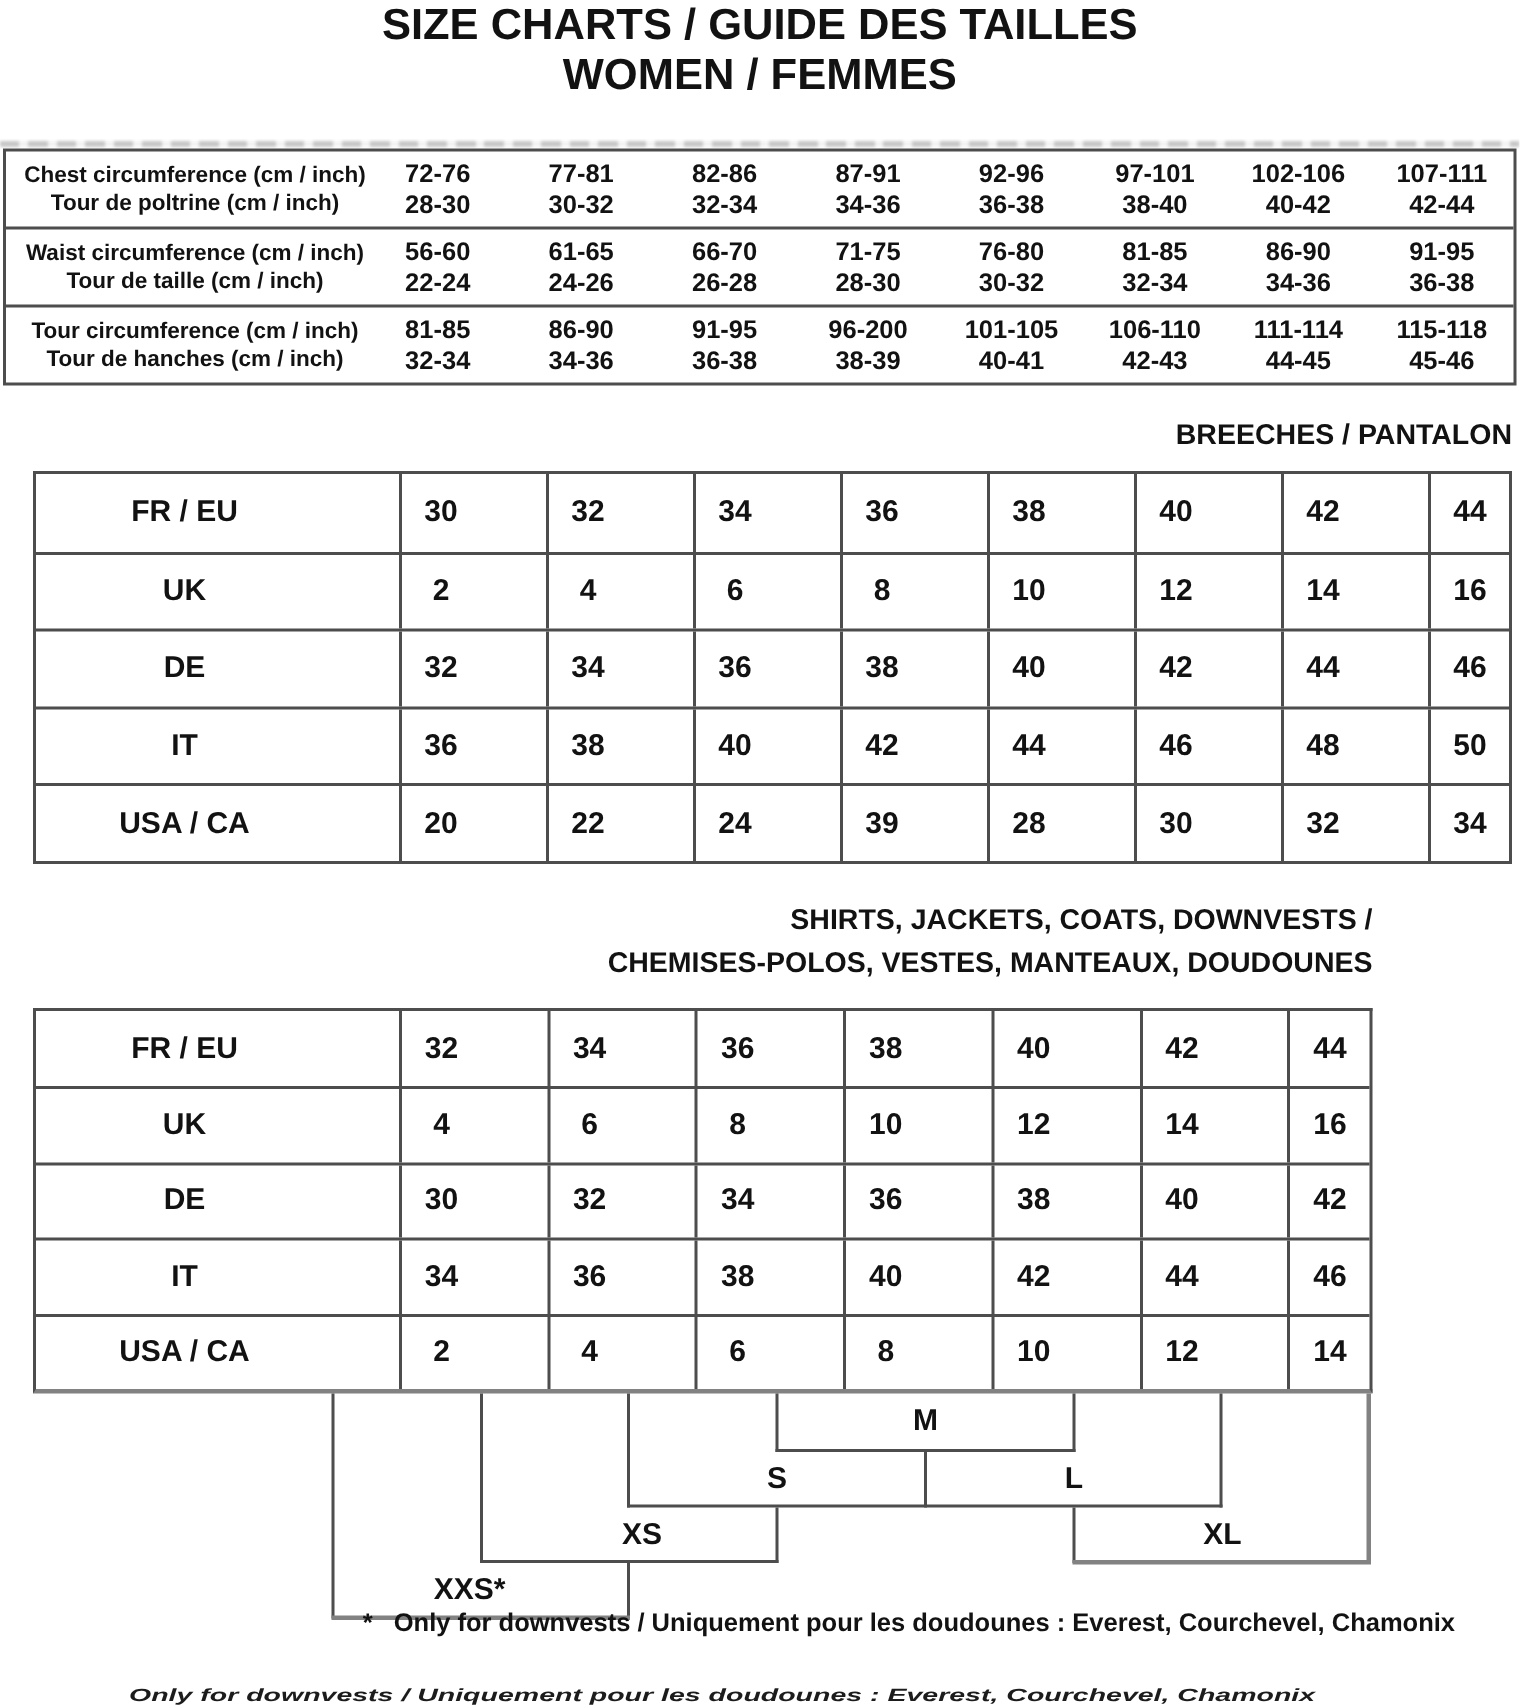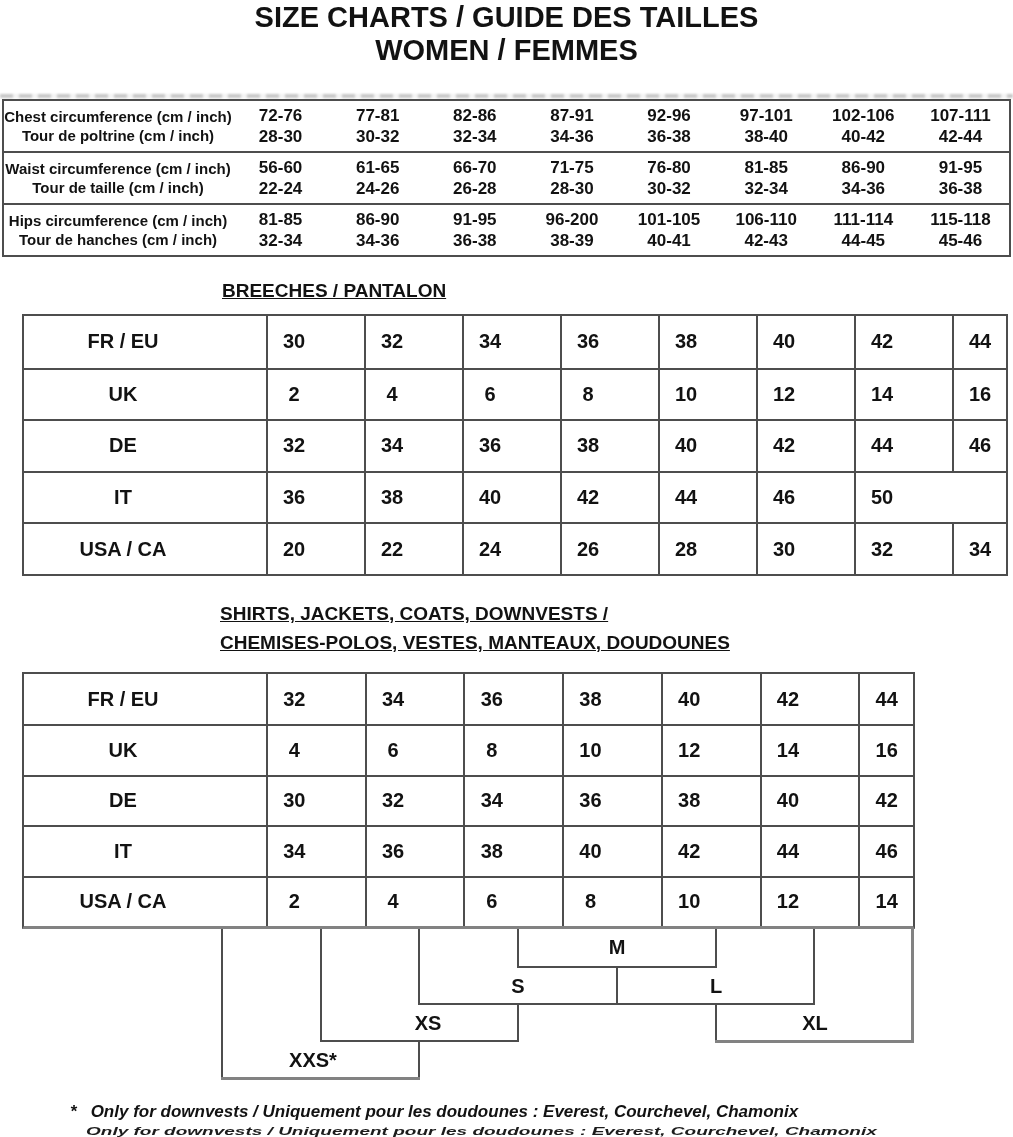--- a/index.html
+++ b/index.html
@@ -27,30 +27,31 @@
     left:2px;top:99px;width:1005px;
     border:2px solid #4d4d4d;
     background:#fff;
   }
   .m-row{
     display:grid;
     grid-template-columns:228px repeat(8,1fr);
     align-items:center;
     height:50px;
     border-top:2px solid #4d4d4d;
+    padding-left:12px;
   }
   .m-row:first-child{border-top:none;}
   .m-cell{text-align:center;}
   .m-label div{font-size:15px;line-height:19px;}
   .m-val div{font-size:17px;line-height:21px;}
 
   
   .sec-heading{
-    text-align:left;
-    font-size:19px;line-height:29px;text-decoration:underline;
+    text-align:right;
+    font-size:19px;line-height:29px;
   }
   .breeches-heading{left:222px;top:276px;width:786px;}
   .shirts-heading{left:220px;top:599px;width:695px;}
 
   
   .size-table{
     background:#fff;
     border:2px solid #4d4d4d;
     display:grid;
   }
@@ -77,23 +78,24 @@
   
   .seg{background:#4d4d4d;}
   .seg.gray{background:#828282;}
   .letter-label{
     display:flex;align-items:center;justify-content:center;
     font-size:20px;
   }
 
   
   .footnote{
-    left:70px;top:1102px;width:900px;
-    font-size:17px;font-style:italic;
+    left:70px;top:1072px;width:900px;
+    font-size:17px;
     white-space:nowrap;
+    text-align:right;
   }
   .footnote .marker{display:inline-block;margin-right:14px;}
 
   
   .artifact-top{
     left:0;top:94px;width:1013px;height:4px;
     background:repeating-linear-gradient(90deg,#9a9a9a 0 13px,#e9e9e9 13px 19px);
     filter:blur(1px);opacity:.55;
   }
   .artifact-bottom{
@@ -190,21 +192,21 @@
         <div class="">86-90</div>
         <div class="">34-36</div>
       </div>
       <div class="m-cell m-val">
         <div class="">91-95</div>
         <div class="">36-38</div>
       </div>
     </div>
     <div class="m-row">
       <div class="m-cell m-label">
-        <div class="">Hips circumference (cm / inch)</div>
+        <div class="">Tour circumference (cm / inch)</div>
         <div class="">Tour de hanches (cm / inch)</div>
       </div>
       <div class="m-cell m-val">
         <div class="">81-85</div>
         <div class="">32-34</div>
       </div>
       <div class="m-cell m-val">
         <div class="">86-90</div>
         <div class="">34-36</div>
       </div>
@@ -271,28 +273,29 @@
       <div class="s-cell">46</div>
     </div>
     <div class="s-row">
       <div class="s-cell s-label">IT</div>
       <div class="s-cell">36</div>
       <div class="s-cell">38</div>
       <div class="s-cell">40</div>
       <div class="s-cell">42</div>
       <div class="s-cell">44</div>
       <div class="s-cell">46</div>
+      <div class="s-cell">48</div>
       <div class="s-cell">50</div>
     </div>
     <div class="s-row">
       <div class="s-cell s-label">USA / CA</div>
       <div class="s-cell">20</div>
       <div class="s-cell">22</div>
       <div class="s-cell">24</div>
-      <div class="s-cell">26</div>
+      <div class="s-cell">39</div>
       <div class="s-cell">28</div>
       <div class="s-cell">30</div>
       <div class="s-cell">32</div>
       <div class="s-cell">34</div>
     </div>
   </div>
 
 <div class="abs sec-heading shirts-heading">
   <div>SHIRTS, JACKETS, COATS, DOWNVESTS /</div>
   <div>CHEMISES-POLOS, VESTES, MANTEAUX, DOUDOUNES</div>

